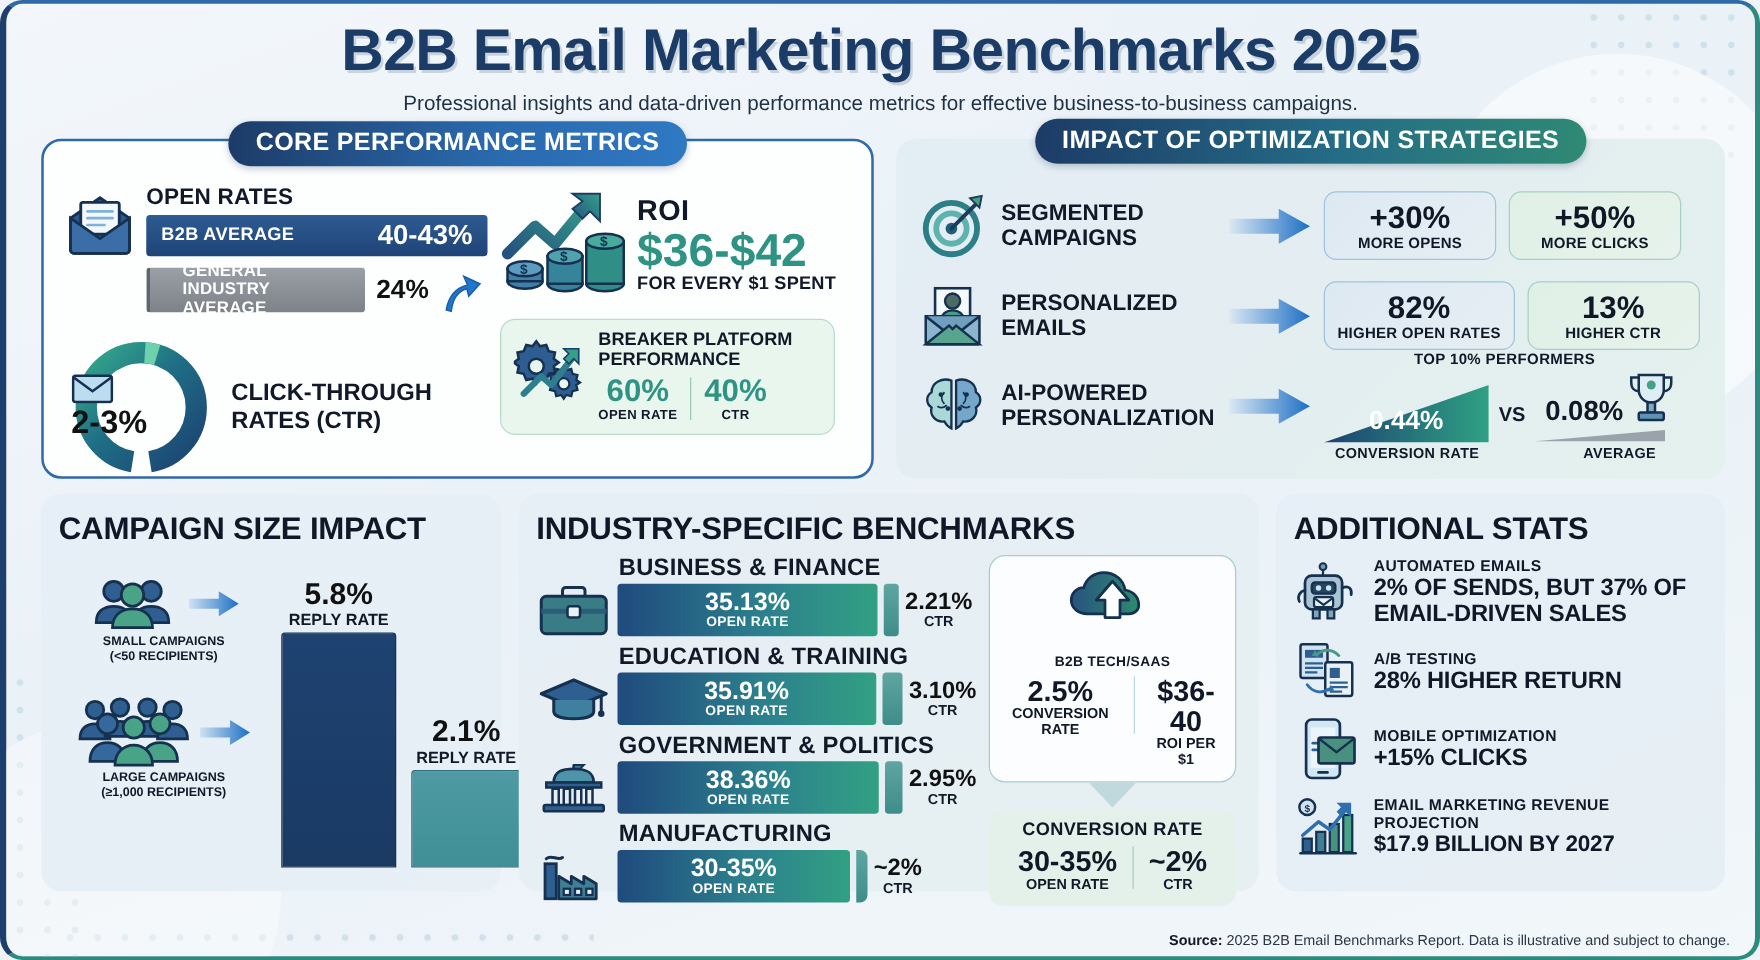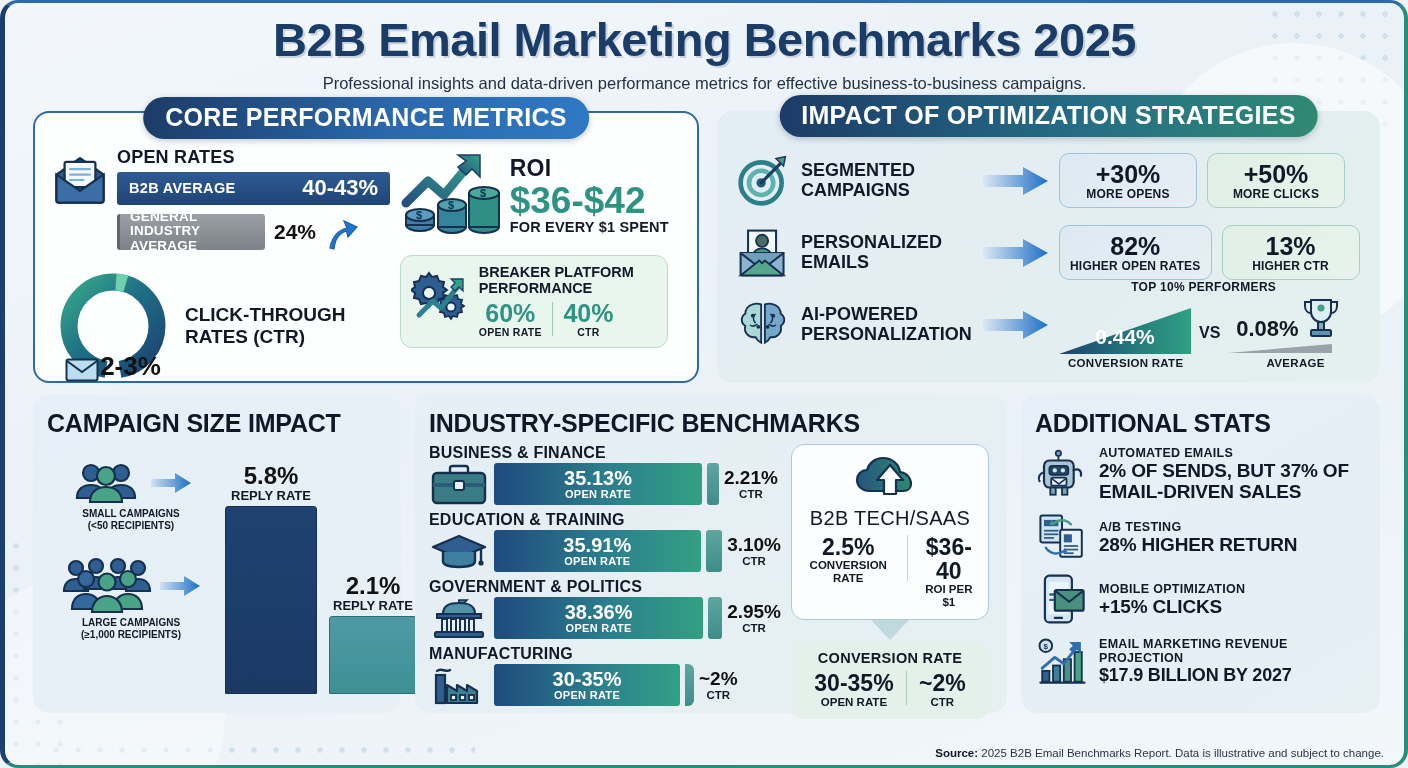--- a/index.html
+++ b/index.html
@@ -56,21 +56,21 @@
   }
   .subtitle { font-size: 16.5px; color: #223246; margin-top: 8px; }
 
   
   .grid-top { position: relative; display: flex; gap: 18px; padding: 18px 24px 0 28px; }
   .grid-bot { position: relative; display: flex; gap: 14px; padding: 12px 24px 0 28px; }
 
   .badge {
     position: absolute; top: -16px; left: 50%; transform: translateX(-50%);
     padding: 6px 22px 7px; border-radius: 22px;
-    color: #fff; font-weight: 700; font-size: 25px; letter-spacing: .3px;
+    color: #fff; font-weight: 700; font-size: 20px; letter-spacing: .3px;
     white-space: nowrap; z-index: 5;
     box-shadow: 0 2px 6px rgba(20,45,80,.25);
   }
   .badge-blue { background: linear-gradient(100deg,#1c3b66 0%,#2a68ab 55%,#2f79c4 100%); }
   .badge-teal { background: linear-gradient(100deg,#1c3b66 0%,#256c86 55%,#2f8a73 100%); }
 
   .panel { position: relative; border-radius: 16px; }
   .panel-core {
     width: 666px; height: 272px;
     background: #fdfefe;
@@ -112,34 +112,34 @@
   .bar-b2b {
     margin-top: 4px; height: 33px; width: 273px; border-radius: 3px;
     background: linear-gradient(180deg,#2e5b92 0%,#1f4477 100%);
     display: flex; align-items: center; justify-content: space-between;
     padding: 0 12px; color: #fff;
   }
   .bar-b2b .k { font-size: 14.5px; font-weight: 700; letter-spacing: .3px; }
   .bar-b2b .v { font-size: 22px; font-weight: 700; }
   .gi-row { display: flex; align-items: center; gap: 9px; margin-top: 7px; }
   .bar-gi {
-    height: 36px; width: 148px; border-radius: 3px;
+    height: 36px; width: 175px; border-radius: 3px;
     background: linear-gradient(180deg,#9aa0a6 0%,#7c8287 100%);
     color: #fff; font-size: 13.5px; font-weight: 700; letter-spacing: .2px;
-    display: flex; align-items: center; padding: 0 10px; line-height: 1.08;
+    display: flex; align-items: center; padding: 0 26px; line-height: 1.08;
     border-left: 3px solid #5f676d;
   }
   .gi-val { font-size: 21px; font-weight: 700; color: #111; }
 
   .ctr-row { display: flex; align-items: center; gap: 16px; margin-top: 18px; padding-left: 6px; }
   .donut { position: relative; width: 112px; height: 112px; }
   .donut svg { display: block; }
   .donut .mid {
-    position: absolute; inset: 0; display: flex; flex-direction: row;
-    align-items: flex-end; justify-content: center; gap: 1px;
+    position: absolute; inset: 0; display: flex; flex-direction: column;
+    align-items: flex-start; justify-content: center; gap: 1px;
   }
   .donut .mid .pct { font-size: 26px; font-weight: 700; color: #111; margin-top: -2px; }
   .ctr-label { font-size: 19px; font-weight: 700; line-height: 1.12; color: #111827; }
 
   .roi-row { display: flex; align-items: center; gap: 6px; }
   .roi-txt .roi-k { font-size: 23px; font-weight: 700; color: #111827; letter-spacing: .3px; }
   .roi-txt .roi-v { font-size: 37px; font-weight: 700; color: #2f9384; line-height: 1.0; }
   .roi-txt .roi-s { font-size: 14.5px; font-weight: 700; color: #111827; letter-spacing: .2px; }
 
   .breaker {
@@ -189,41 +189,41 @@
   .chart-area { position: relative; flex: 1; height: 262px; }
   .bar-col { position: absolute; bottom: 10px; text-align: center; }
   .bar-col .bn2 { font-size: 24px; font-weight: 700; color: #111; line-height: 1; }
   .bar-col .bl2 { font-size: 13px; font-weight: 700; color: #111827; margin-bottom: 3px; }
   .bar-rect { border-radius: 3px 3px 0 0; }
 
   
   .ind-body { display: flex; gap: 10px; margin-top: 6px; }
   .ind-rows { width: 352px; }
   .ind-row { margin-bottom: 5px; }
-  .ind-name { font-size: 16px; font-weight: 700; color: #111827; letter-spacing: .2px; }
+  .ind-name { font-size: 19px; font-weight: 700; color: #111827; letter-spacing: .2px; margin-left: 66px; }
   .ind-bars { display: flex; align-items: center; gap: 5px; }
   .ind-icon { width: 60px; height: 44px; flex: none; }
   .ind-main {
     height: 42px; border-radius: 3px; color: #fff;
     display: flex; flex-direction: column; align-items: center; justify-content: center;
     background: linear-gradient(90deg,#1f4a7d 0%,#2c7f8d 55%,#32a083 100%);
   }
   .ind-main .n { font-size: 20px; font-weight: 700; line-height: 1; }
   .ind-main .l { font-size: 11px; font-weight: 700; letter-spacing: .3px; }
   .ind-ctr-bar { height: 42px; border-radius: 3px; background: linear-gradient(180deg,#5fa5a0 0%,#3e8d8a 100%); }
   .ind-ctr { text-align: center; }
   .ind-ctr .n { font-size: 19px; font-weight: 700; color: #111; line-height: 1.05; }
   .ind-ctr .l { font-size: 11.5px; font-weight: 700; color: #111827; }
 
   .saas-col { width: 198px; }
   .saas-card {
     border: 1.4px solid #a9cada; border-radius: 13px; background: #fbfdfe;
     padding: 8px 8px 10px; text-align: center;
   }
-  .saas-title { font-size: 20px; font-weight: 400; letter-spacing: .3px; color: #111827; margin-top: 2px; }
+  .saas-title { font-size: 11px; font-weight: 700; letter-spacing: .3px; color: #111827; margin-top: 18px; }
   .saas-nums { display: flex; align-items: flex-start; justify-content: center; gap: 10px; margin-top: 5px; }
   .saas-n { text-align: center; }
   .saas-n .n { font-size: 23px; font-weight: 700; color: #101726; line-height: 1.05; }
   .saas-n .l { font-size: 11.5px; font-weight: 700; color: #101726; line-height: 1.15; }
   .saas-div { width: 1.4px; height: 46px; background: #bcd6e2; }
   .tri { width: 0; height: 0; margin: 0 auto;
     border-left: 19px solid transparent; border-right: 19px solid transparent;
     border-top: 20px solid #bfd9dd; }
   .conv-card {
     border-radius: 12px; background: #e4f1ea; padding: 8px 8px 10px; text-align: center;

